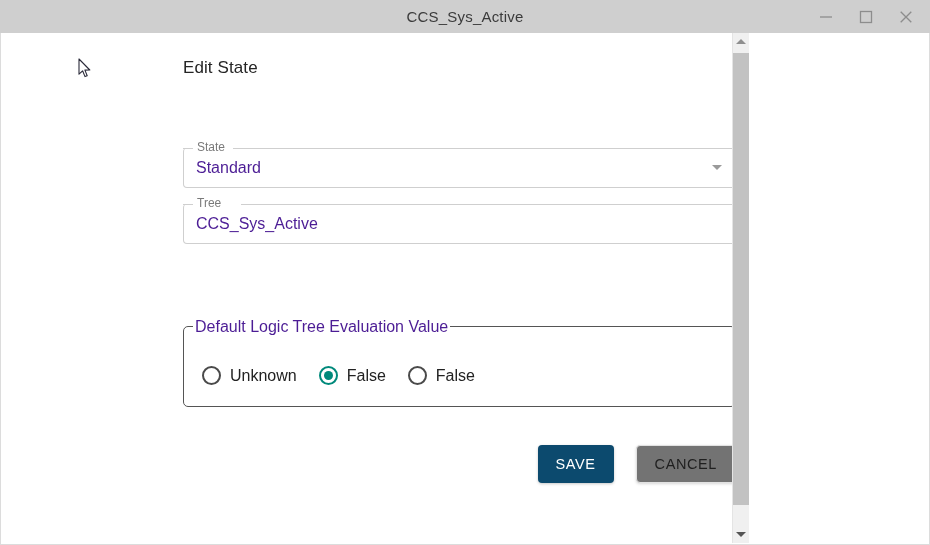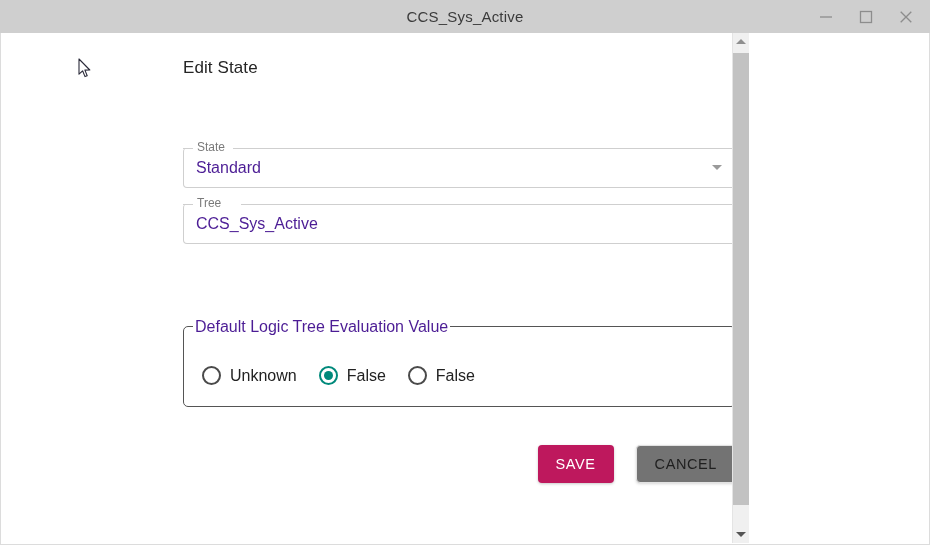--- a/index.html
+++ b/index.html
@@ -253,21 +253,21 @@
     font-size: 14.5px;
     letter-spacing: .6px;
     font-family: "Liberation Sans", sans-serif;
     cursor: default;
     display: flex;
     align-items: center;
     justify-content: center;
     box-sizing: border-box;
   }
   .btn-save {
-    background: #be185d;
+    background: #0c4a6e;
     color: #ffffff;
     border: none;
     margin-right: 22px;
     box-shadow: 0 1px 3px rgba(0,0,0,.22);
   }
   .btn-cancel {
     background: #737373;
     color: #1f1f1f;
     border: 1px solid #e2e2e2;
     box-shadow: 0 1px 3px rgba(0,0,0,.16);

